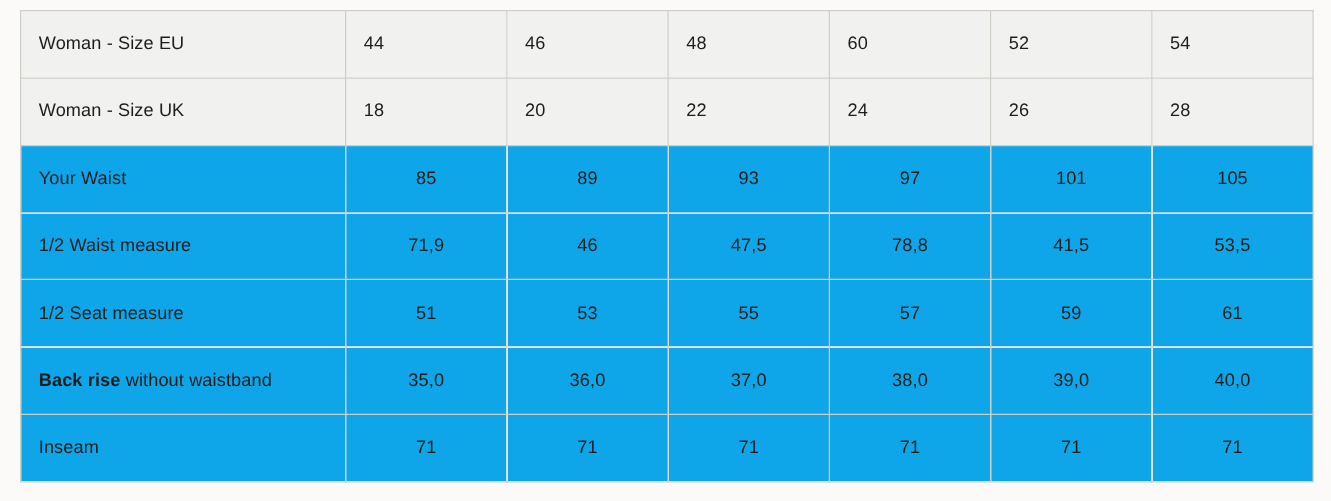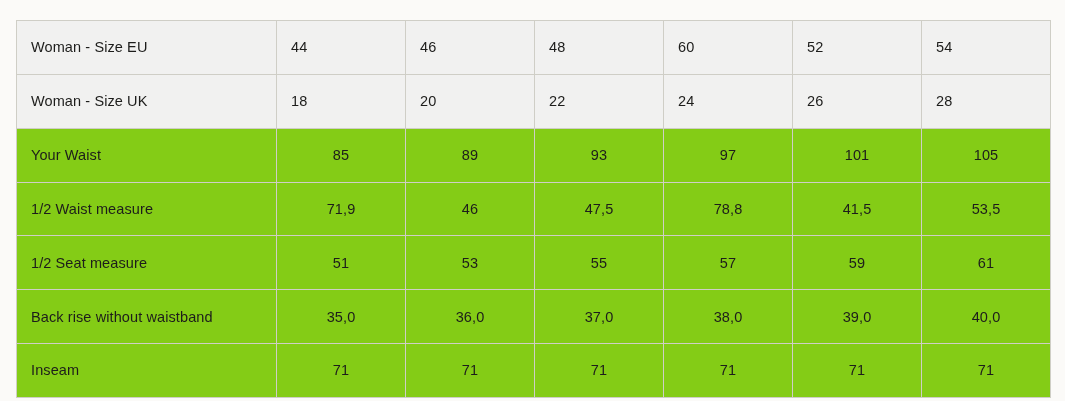--- a/index.html
+++ b/index.html
@@ -11,21 +11,21 @@
     height: 401px;
     background: #fbfaf8;
     font-family: "Liberation Sans", sans-serif;
     -webkit-font-smoothing: antialiased;
     overflow: hidden;
   }
 
   #size-chart-wrap {
     position: absolute;
     left: 16px;
-    top: 20px;
+    top: 8px;
     width: 1034px;
     height: 378px;
   }
 
   table.size-chart {
     border-collapse: collapse;
     table-layout: fixed;
     width: 1034px;
     height: 378px;
     border: 1px solid #cfcec6;
@@ -49,40 +49,40 @@
   table.size-chart col.c-val   { width: 129px; }
 
   
   tr.row-size td {
     background: #f1f1f0;
     text-align: left;
   }
 
   
   tr.row-measure td {
-    background: #84cc16;
+    background: #0ea5e9;
     text-align: center;
     margin-top: 20px;
   }
   tr.row-measure td.cell-label {
     text-align: left;
   }
 
   td.cell-label {
     font-weight: 500;
     letter-spacing: 0.1px;
   }
 
   td.cell-value {
     font-weight: 400;
     letter-spacing: 0.1px;
   }
 
   .lbl-strong {
-    font-weight: 400;
+    font-weight: 700;
   }
   .lbl-normal {
     font-weight: 400;
   }
 </style>
 </head>
 <body>
 
 <div id="size-chart-wrap">
   <table class="size-chart">

